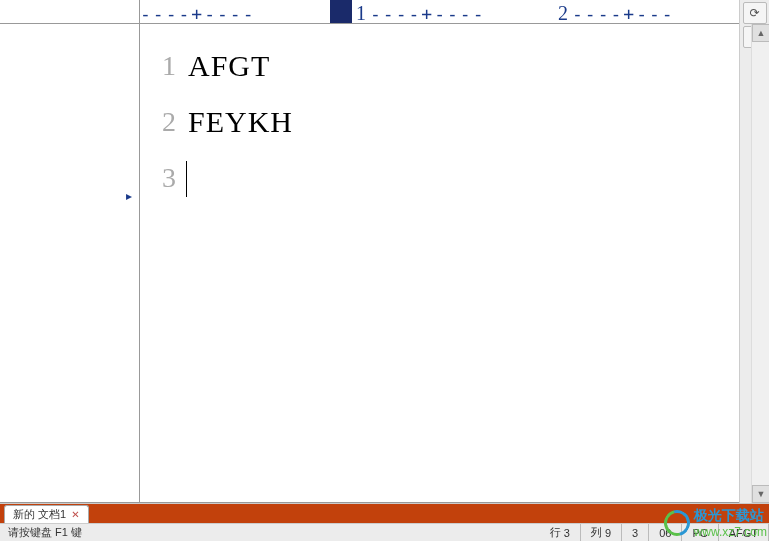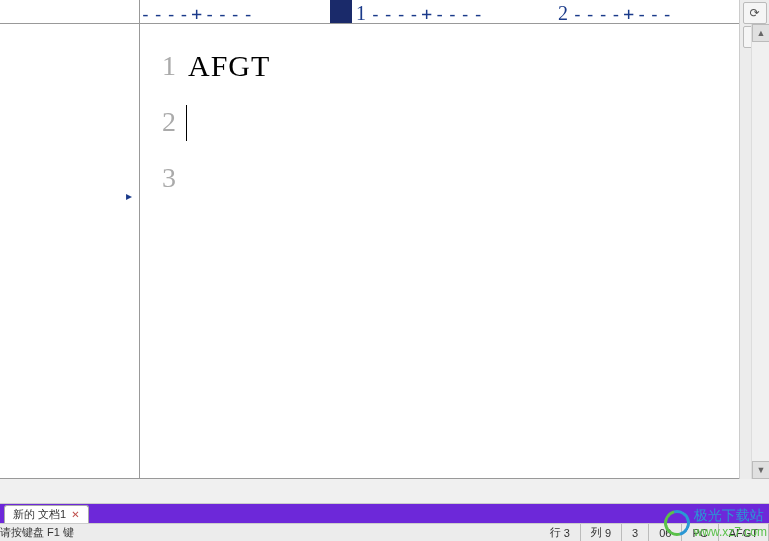--- a/index.html
+++ b/index.html
@@ -159,26 +159,25 @@
     background: #e0e0e0;
     border: 1px solid #bbb;
     display: flex;
     align-items: center;
     justify-content: center;
     font-size: 9px;
     color: #666;
   }
   .tab-row {
     height: 20px;
-    background: #6d28d9;
+    background: #c2410c;
     border-top: 1px solid #ccc;
     display: flex;
     align-items: center;
     padding-left: 4px;
-    margin-top: 24px;
   }
   .tab {
     background: #fff;
     border: 1px solid #aaa;
     border-bottom: none;
     border-radius: 3px 3px 0 0;
     padding: 1px 8px;
     font-size: 11px;
     color: #333;
     display: flex;
@@ -202,20 +201,21 @@
   }
   .status-seg {
     padding: 0 10px;
     border-right: 1px solid #bbb;
     height: 100%;
     display: flex;
     align-items: center;
   }
   .status-hint {
     flex: 1;
+    padding-left: 8px;
   }
   .watermark {
     position: absolute;
     right: 2px;
     bottom: 2px;
     display: flex;
     align-items: center;
     gap: 4px;
     font-size: 12px;
     pointer-events: none;
@@ -223,21 +223,21 @@
   .wm-logo {
     width: 26px;
     height: 26px;
     border-radius: 50%;
     border: 3px solid #5bc14a;
     border-top-color: #2a97d4;
     border-right-color: #2a97d4;
     transform: rotate(30deg);
     position: relative;
   }
-  .wm-text1 { color: #2a97d4; font-size: 14px; font-weight: normal;}
+  .wm-text1 { color: #2a97d4; font-size: 14px; font-weight: bold;}
   .wm-text2 { color: #5bc14a; font-size: 12px; }
   .ruler-dashes {
     position: absolute;
     top: 3px;
     font-size: 18px;
     color: #1a3a8a;
     letter-spacing: 2px;
     font-family: monospace;
     white-space: nowrap;
   }
@@ -269,20 +269,21 @@
       <div class="gutter">
         <div class="line-no">1</div>
         <div class="line-no">2</div>
         <div class="line-no">
           <span class="line-marker">▸</span>
           <span>3</span>
         </div>
       </div>
       <div class="code-area">
         <div class="code-line"><span>AFGT</span></div>
+        <div class="code-line"><span>FEYKH</span></div>
         <div class="code-line"><span class="caret"></span></div>
       </div>
     </div>
 
     <div class="right-side">
       <div class="right-tool-btn" style="margin-top:2px;">D</div>
       <div class="scrollbar-track">
         <div class="scroll-btn" style="position:absolute;top:0;">▲</div>
         <div class="scroll-btn" style="position:absolute;bottom:0;">▼</div>
       </div>

